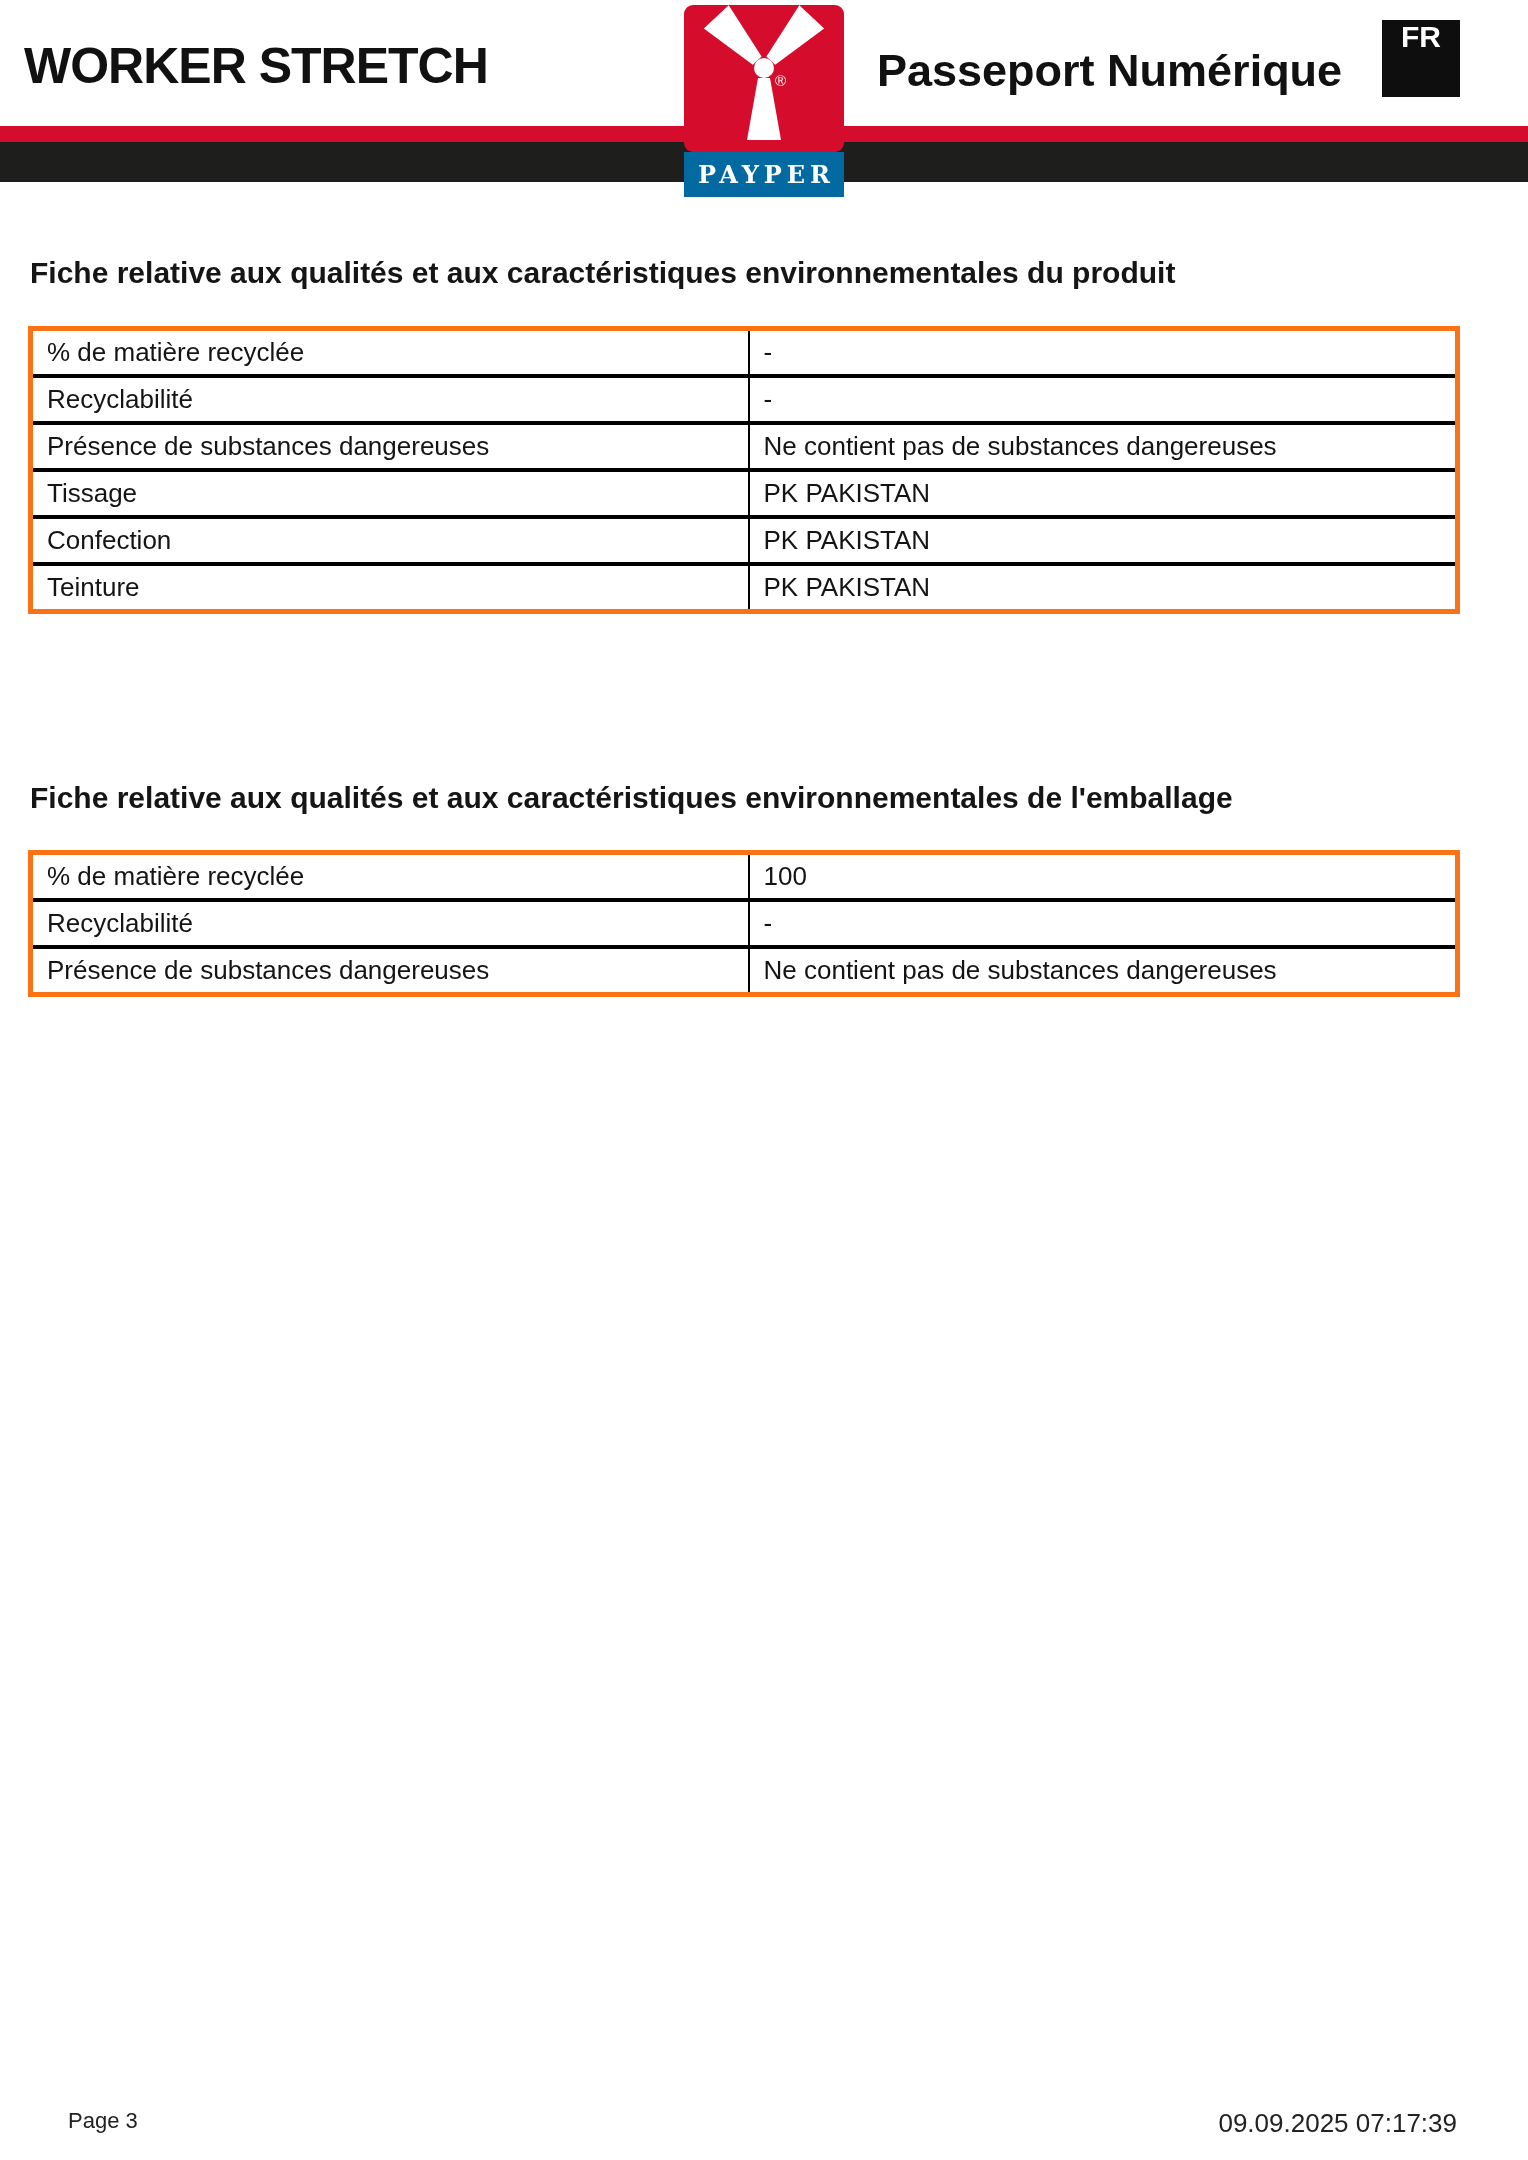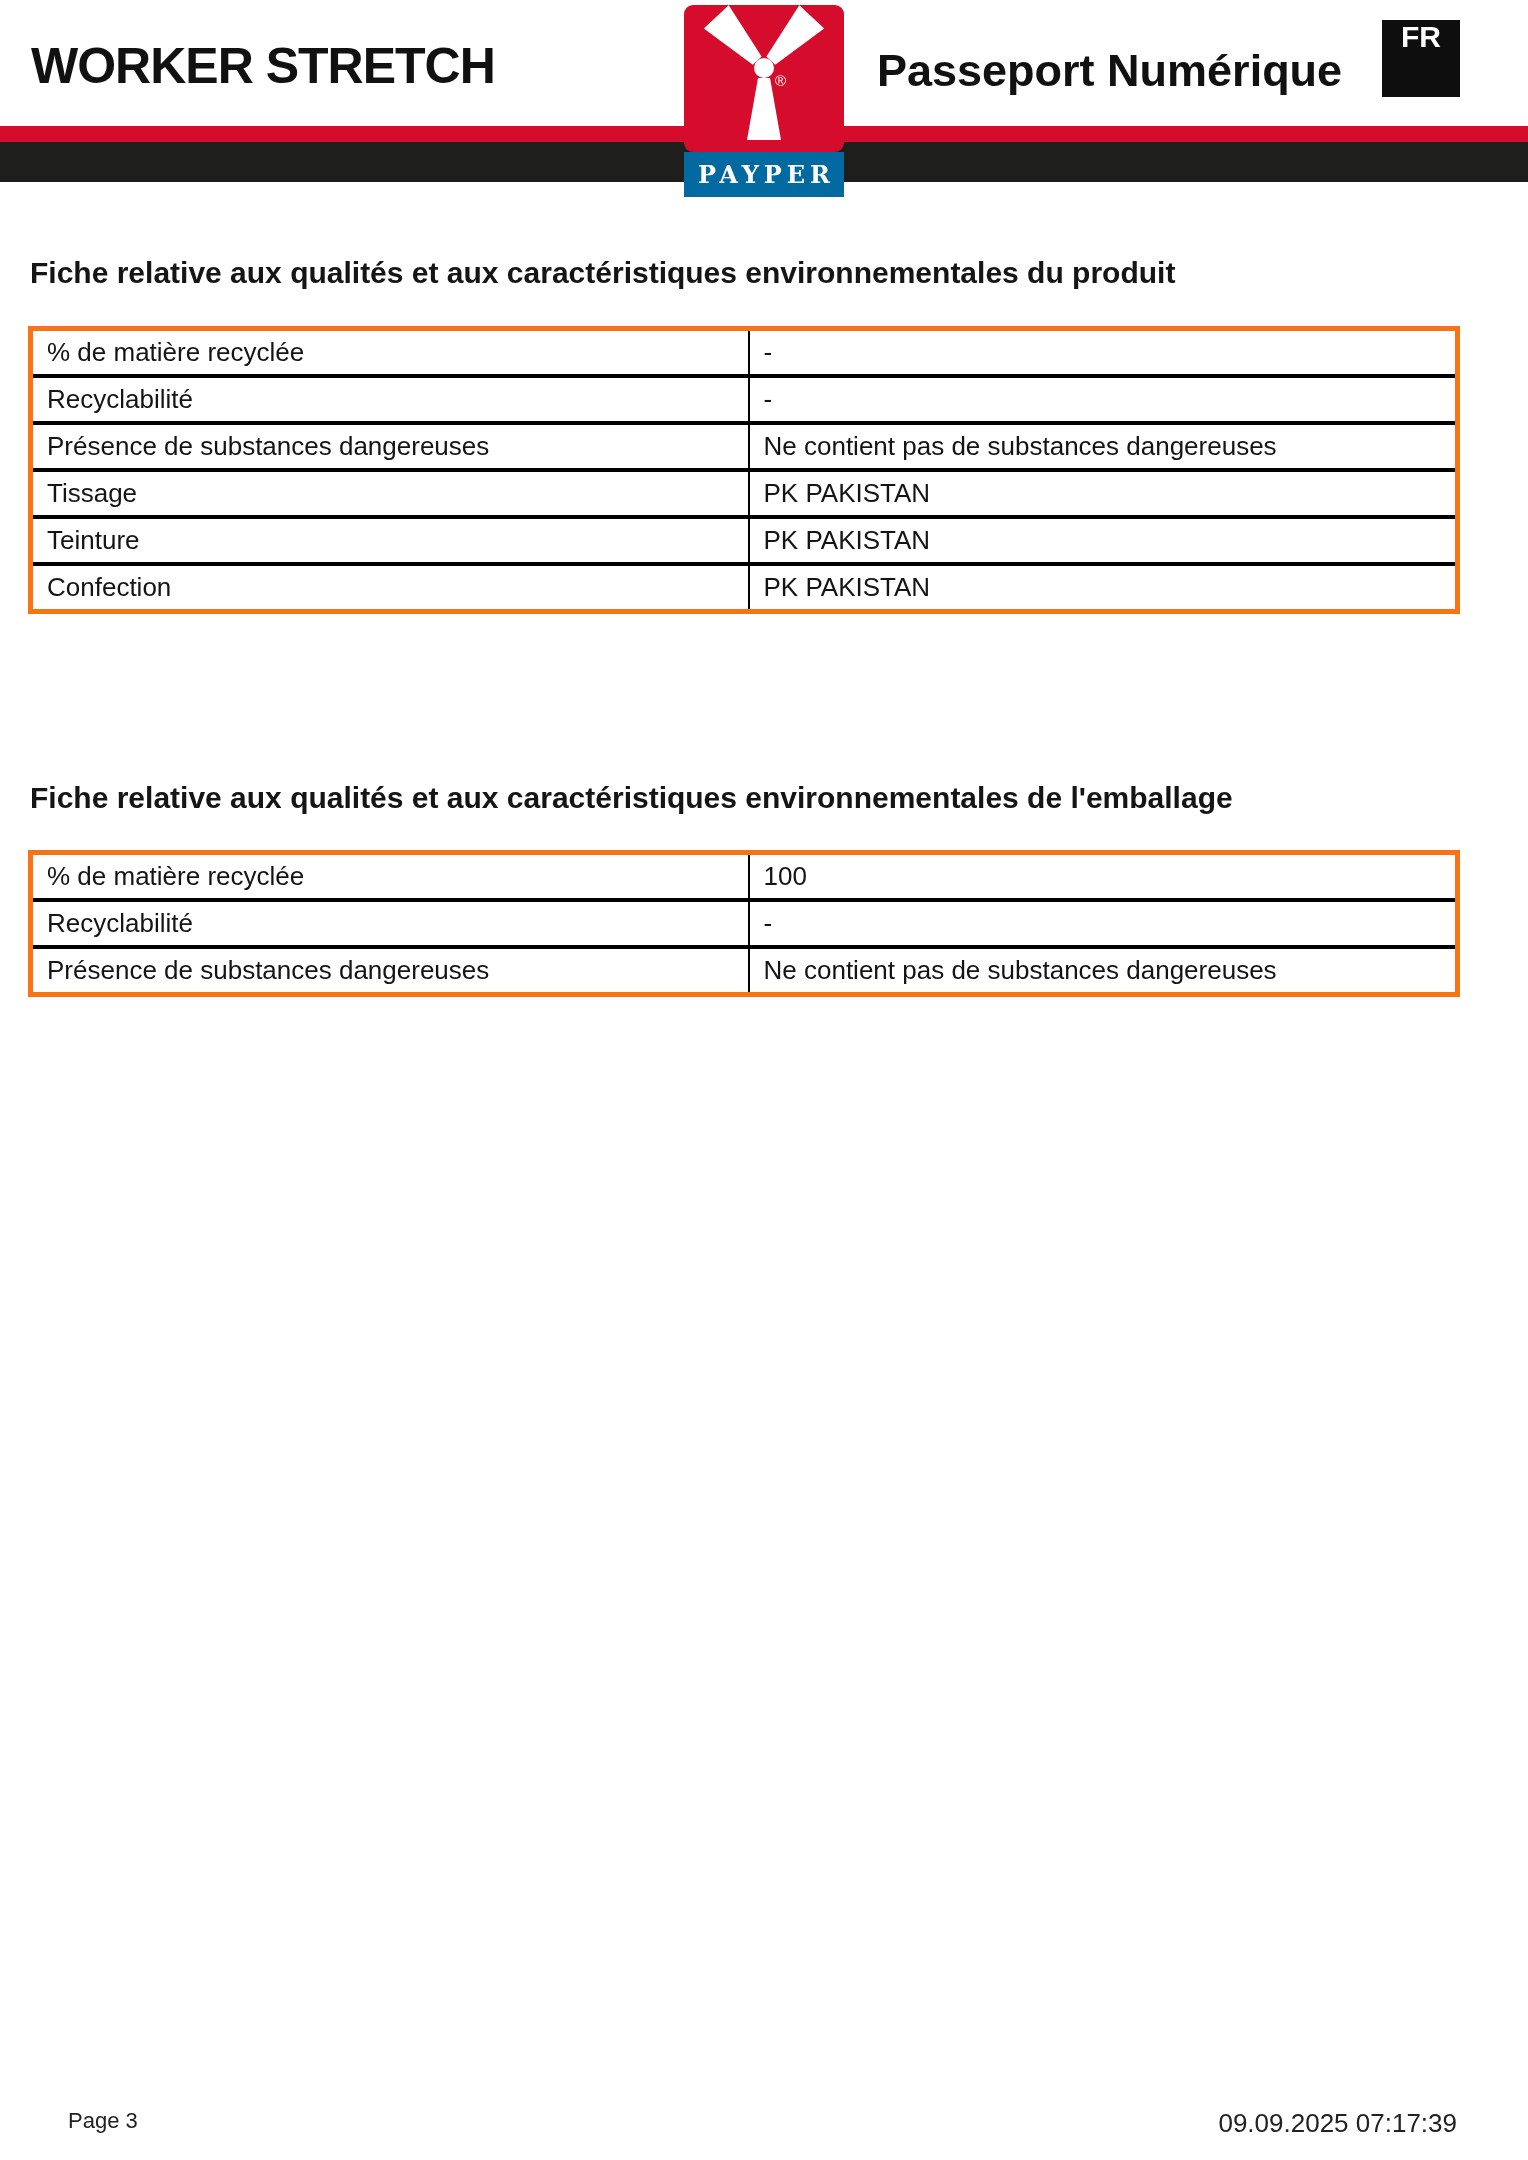--- a/index.html
+++ b/index.html
@@ -1,20 +1,20 @@
 <!DOCTYPE html>
 <html><head>
 <meta charset="utf-8">
 <style>
   html,body{margin:0;padding:0;background:#ffffff;}
   body{width:1528px;height:2160px;position:relative;font-family:"Liberation Sans",sans-serif;color:#1b1b1b;}
   .page{position:absolute;inset:0;width:1528px;height:2160px;background:#fff;overflow:hidden;}
 
   
-  .hdr-product{position:absolute;left:31px;top:37px;font-size:50px;font-weight:bold;letter-spacing:-1px;color:#111;white-space:nowrap;}
+  .hdr-product{position:absolute;left:24px;top:37px;font-size:50px;font-weight:bold;letter-spacing:-1px;color:#111;white-space:nowrap;}
   .hdr-doc-title{position:absolute;left:877px;top:45px;font-size:45px;font-weight:bold;color:#111;white-space:nowrap;}
   .lang-badge{position:absolute;left:1382px;top:20px;width:78px;height:77px;background:#0e0e0e;color:#fff;
               display:flex;align-items:flex-start;justify-content:center;font-size:30px;font-weight:bold;}
   .stripe-red{position:absolute;left:0;top:126px;width:1528px;height:16px;}
   .stripe-black{position:absolute;left:0;top:142px;width:1528px;height:40px;}
   .logo-wrap{position:absolute;left:684px;top:5px;width:160px;}
   .logo-square{width:160px;height:147px;border-radius:9px;position:relative;}
   .logo-band{width:160px;height:45px;display:flex;align-items:center;justify-content:center;}
   .logo-band span{color:#fff;font-family:"DejaVu Serif","Liberation Serif",serif;font-weight:bold;
                   font-size:24px;letter-spacing:5px;padding-left:5px;}
@@ -85,25 +85,25 @@
       </tr>
       <tr>
         <td class="lbl">Présence de substances dangereuses</td>
         <td class="val">Ne contient pas de substances dangereuses</td>
       </tr>
       <tr>
         <td class="lbl">Tissage</td>
         <td class="val">PK PAKISTAN</td>
       </tr>
       <tr>
-        <td class="lbl">Teinture</td>
+        <td class="lbl">Confection</td>
         <td class="val">PK PAKISTAN</td>
       </tr>
       <tr>
-        <td class="lbl">Confection</td>
+        <td class="lbl">Teinture</td>
         <td class="val">PK PAKISTAN</td>
       </tr>
     </tbody>
   </table>
 
   <div class="sec-title" id="sec2-title">Fiche relative aux qualités et aux caractéristiques environnementales de l'emballage</div>
   <table class="env" id="table2">
     <colgroup>
         <col style="width:718px">
         <col style="width:709px">

